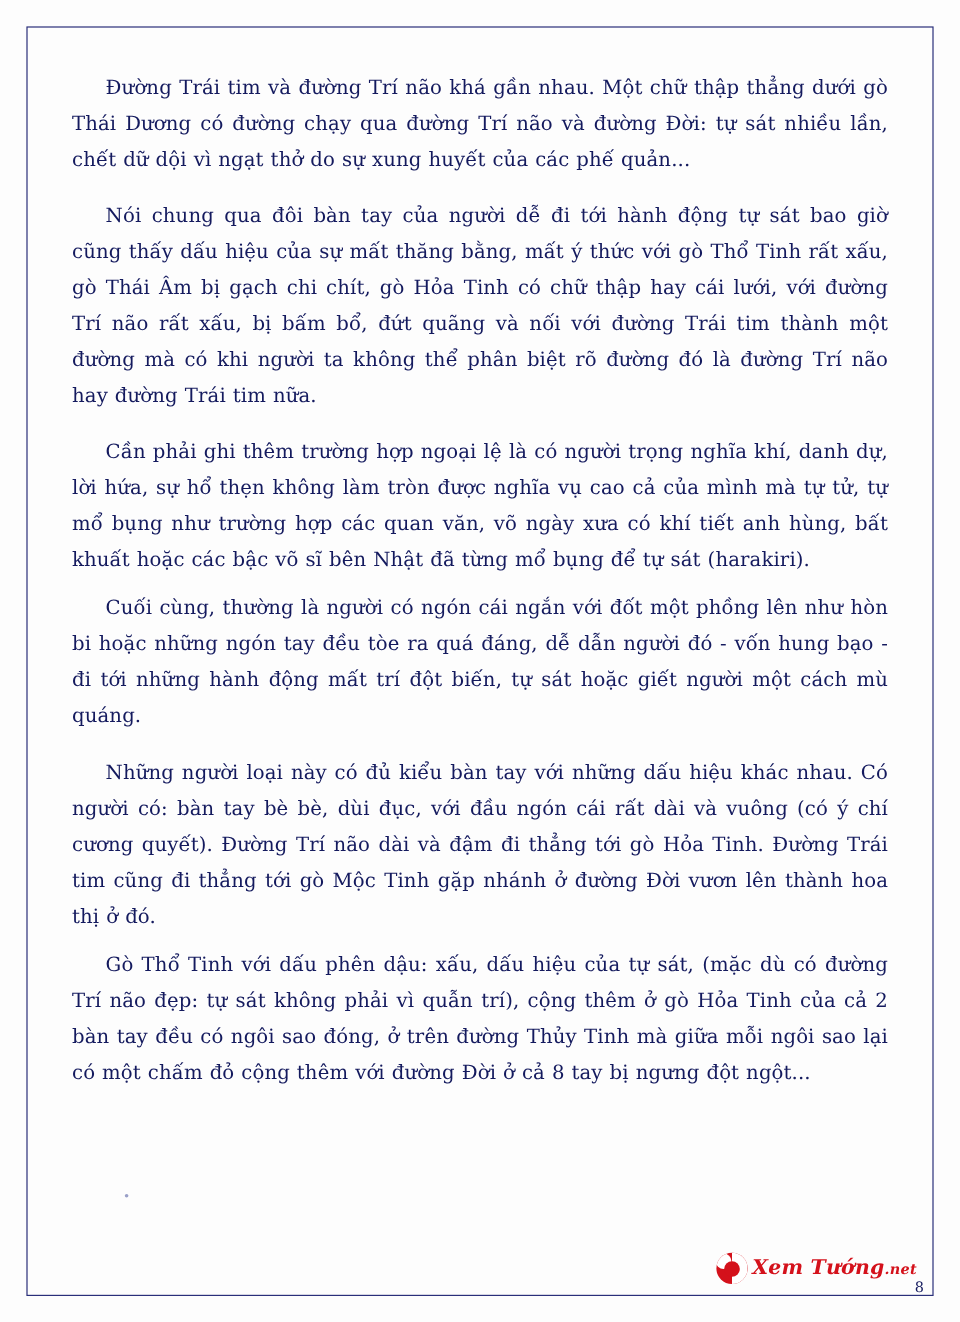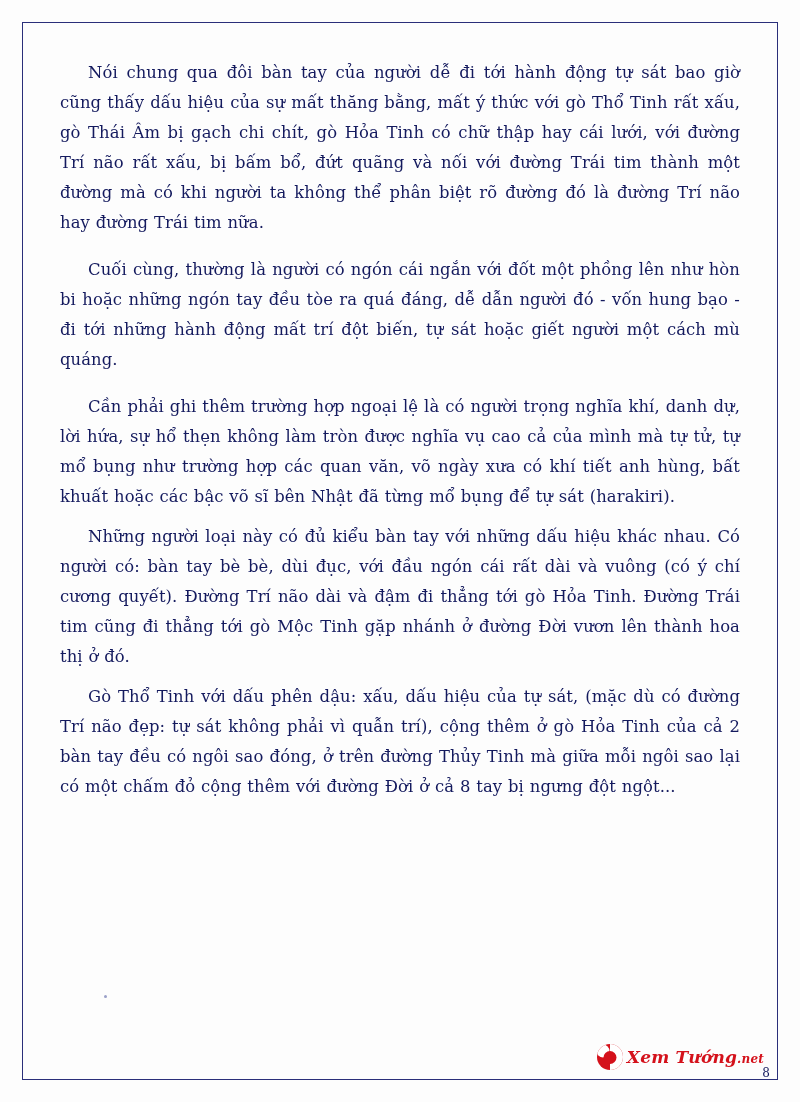--- a/index.html
+++ b/index.html
@@ -127,23 +127,24 @@
     background: #9aa0c8;
   }
 </style>
 </head>
 <body>
 
 <div class="page">
   <div class="page-border"></div>
 
   <div class="content">
+    <p class="para">Đường Trái tim và đường Trí não khá gần nhau. Một chữ thập thẳng dưới gò Thái Dương có đường chạy qua đường Trí não và đường Đời: tự sát nhiều lần, chết dữ dội vì ngạt thở do sự xung huyết của các phế quản...</p>
     <p class="para">Nói chung qua đôi bàn tay của người dễ đi tới hành động tự sát bao giờ cũng thấy dấu hiệu của sự mất thăng bằng, mất ý thức với gò Thổ Tinh rất xấu, gò Thái Âm bị gạch chi chít, gò Hỏa Tinh có chữ thập hay cái lưới, với đường Trí não rất xấu, bị bấm bổ, đứt quãng và nối với đường Trái tim thành một đường mà có khi người ta không thể phân biệt rõ đường đó là đường Trí não hay đường Trái tim nữa.</p>
+    <p class="para tight">Cần phải ghi thêm trường hợp ngoại lệ là có người trọng nghĩa khí, danh dự, lời hứa, sự hổ thẹn không làm tròn được nghĩa vụ cao cả của mình mà tự tử, tự mổ bụng như trường hợp các quan văn, võ ngày xưa có khí tiết anh hùng, bất khuất hoặc các bậc võ sĩ bên Nhật đã từng mổ bụng để tự sát (harakiri).</p>
     <p class="para">Cuối cùng, thường là người có ngón cái ngắn với đốt một phồng lên như hòn bi hoặc những ngón tay đều tòe ra quá đáng, dễ dẫn người đó - vốn hung bạo - đi tới những hành động mất trí đột biến, tự sát hoặc giết người một cách mù quáng.</p>
-    <p class="para tight">Cần phải ghi thêm trường hợp ngoại lệ là có người trọng nghĩa khí, danh dự, lời hứa, sự hổ thẹn không làm tròn được nghĩa vụ cao cả của mình mà tự tử, tự mổ bụng như trường hợp các quan văn, võ ngày xưa có khí tiết anh hùng, bất khuất hoặc các bậc võ sĩ bên Nhật đã từng mổ bụng để tự sát (harakiri).</p>
     <p class="para tight">Những người loại này có đủ kiểu bàn tay với những dấu hiệu khác nhau. Có người có: bàn tay bè bè, dùi đục, với đầu ngón cái rất dài và vuông (có ý chí cương quyết). Đường Trí não dài và đậm đi thẳng tới gò Hỏa Tinh. Đường Trái tim cũng đi thẳng tới gò Mộc Tinh gặp nhánh ở đường Đời vươn lên thành hoa thị ở đó.</p>
     <p class="para">Gò Thổ Tinh với dấu phên dậu: xấu, dấu hiệu của tự sát, (mặc dù có đường Trí não đẹp: tự sát không phải vì quẫn trí), cộng thêm ở gò Hỏa Tinh của cả 2 bàn tay đều có ngôi sao đóng, ở trên đường Thủy Tinh mà giữa mỗi ngôi sao lại có một chấm đỏ cộng thêm với đường Đời ở cả 8 tay bị ngưng đột ngột...</p>
   </div>
 
   <div class="mark-dot"></div>
 
   <div class="footer-logo">
     <span class="yinyang">
       <span class="dot-top"></span>
     </span>

